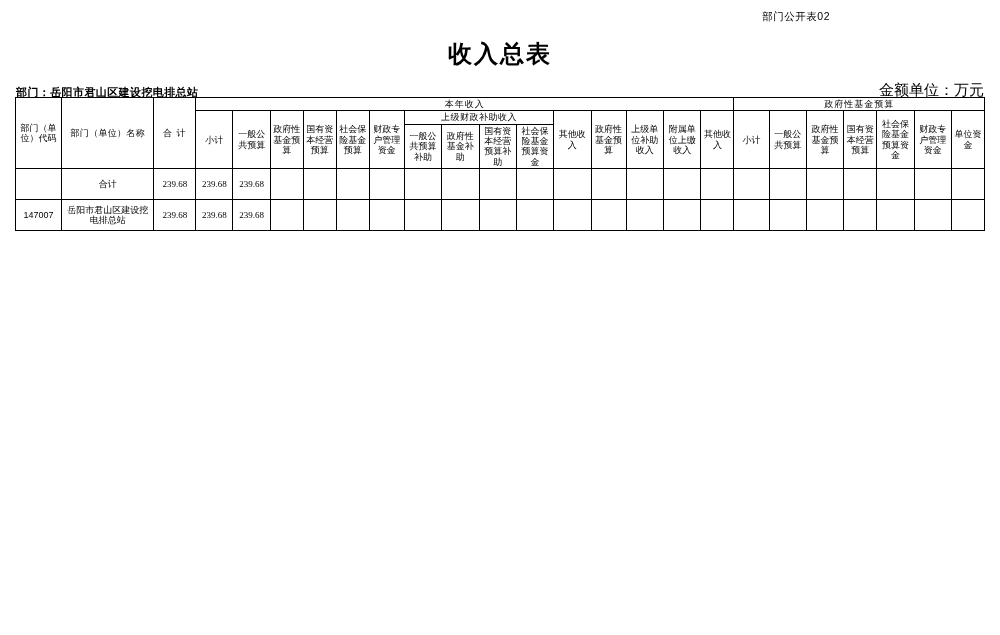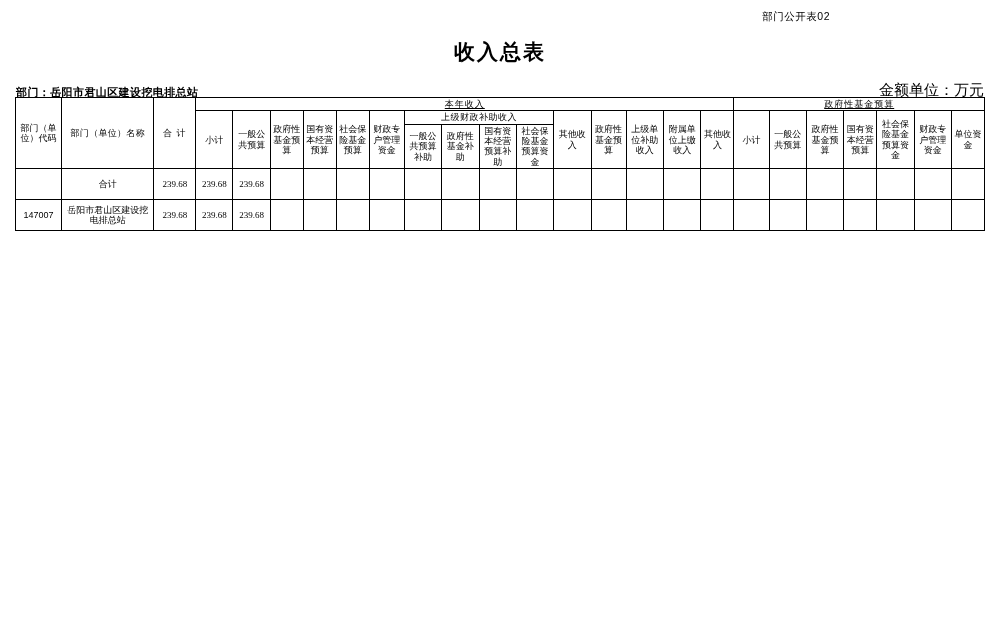--- a/index.html
+++ b/index.html
@@ -29,21 +29,21 @@
     font-size: 10.5px;
     font-family: "Liberation Sans", "DejaVu Sans", sans-serif;
     letter-spacing: 0.5px;
   }
   .doc-title {
     position: absolute;
     top: 38px;
     left: 0;
     width: 1000px;
     text-align: center;
-    font-size: 21px;
+    font-size: 24px;
     font-weight: bold;
     letter-spacing: 2px;
     font-family: "Liberation Serif", "DejaVu Serif", serif;
   }
   .meta-row {
     position: absolute;
     top: 75px;
     left: 16px;
     width: 968px;
     display: flex;
@@ -76,21 +76,20 @@
     line-height: 1.15;
     padding: 1px 1px;
     text-align: center;
     vertical-align: middle;
     word-break: break-all;
     overflow: hidden;
   }
   th.grp {
     font-size: 11px;
     letter-spacing: 1px;
-    text-decoration: underline;
   }
   th.sub-grp {
     font-size: 9.5px;
     letter-spacing: 0.5px;
   }
   th.vert {
     font-size: 9px;
     line-height: 1.15;
     padding: 2px 1px;
   }

